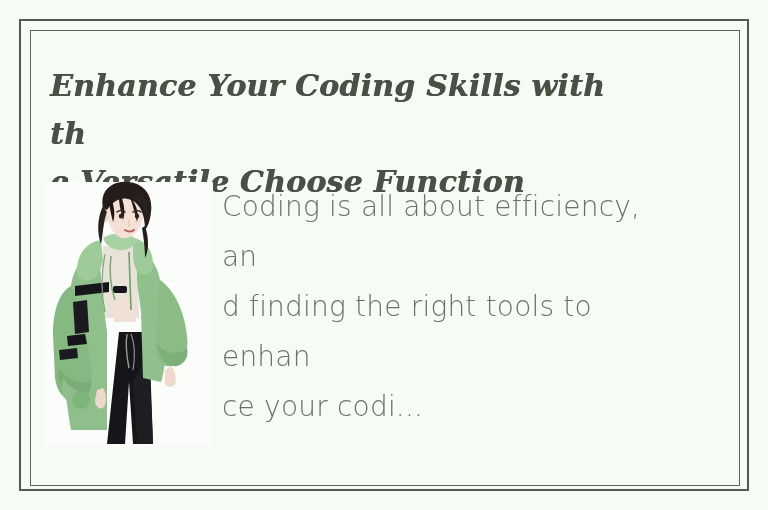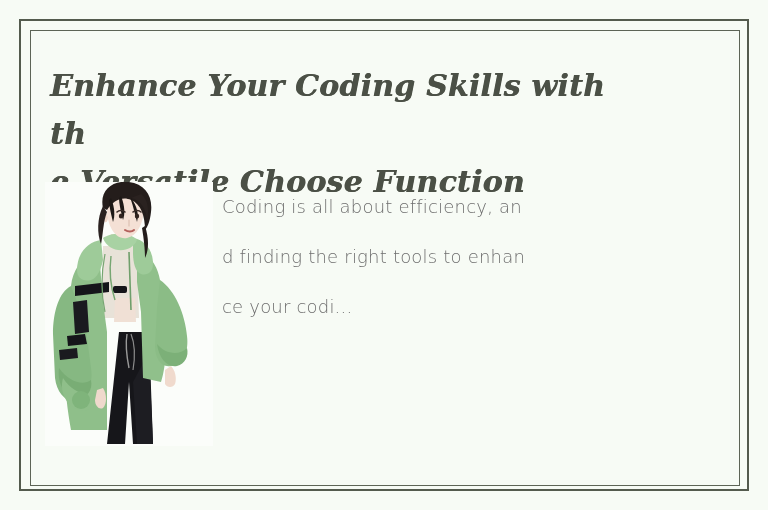--- a/index.html
+++ b/index.html
@@ -62,21 +62,21 @@
   }
 
   
   .body-text {
     position: absolute;
     left: 222px;
     top: 182px;
     width: 450px;
     color: #6e6e6e;
     font-family: "DejaVu Sans", "Liberation Sans", sans-serif;
-    font-size: 18px;
+    font-size: 28px;
     line-height: 50px;
     font-weight: 300;
     letter-spacing: 0.2px;
     white-space: pre-line;
   }
 
   
   .figure {
     position: absolute;
     left: 45px;

